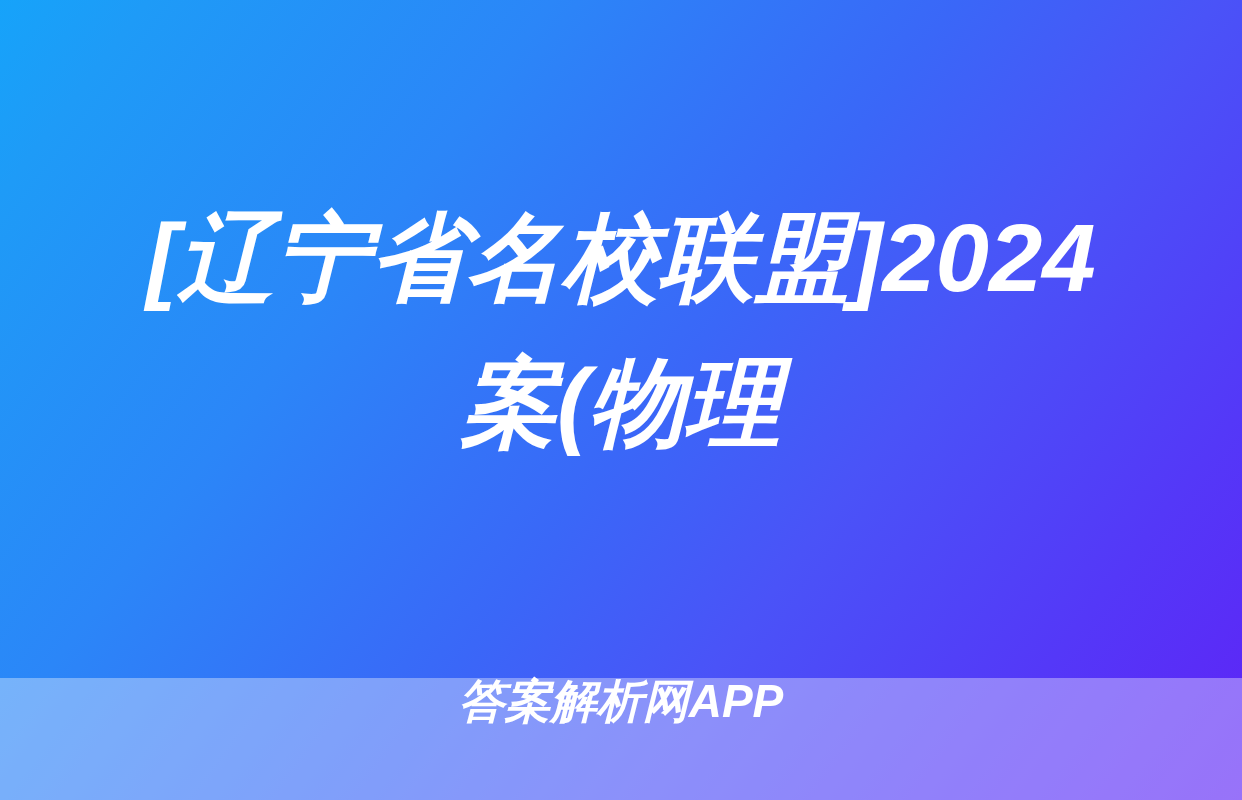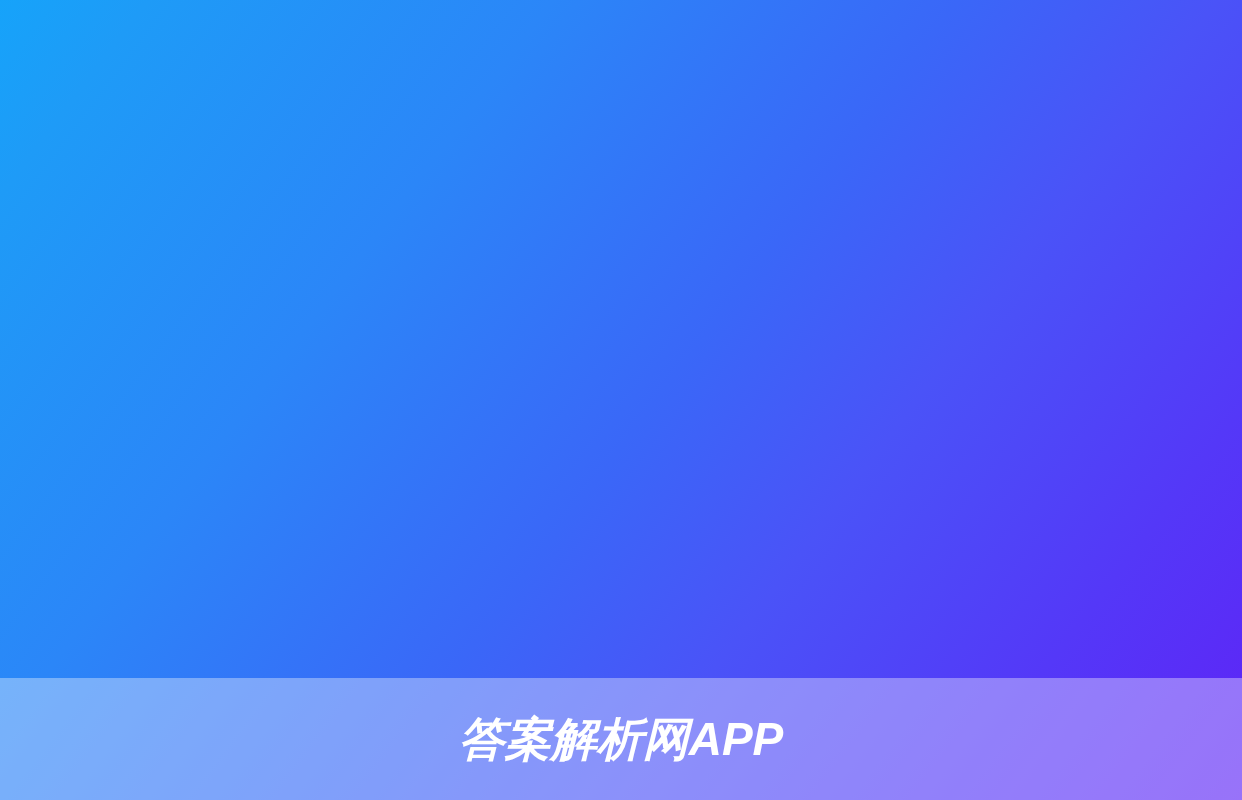--- a/index.html
+++ b/index.html
@@ -60,21 +60,21 @@
 
   
   .footer-band {
     position: absolute;
     left: 0;
     right: 0;
     top: 678px;
     height: 122px;
     background: rgba(255, 255, 255, 0.36);
     display: flex;
-    align-items: center;
+    align-items: flex-start;
     justify-content: center;
   }
 
   .footer-text {
     color: #ffffff;
     font-family: "Liberation Sans", "DejaVu Sans", sans-serif;
     font-size: 46px;
     font-weight: 700;
     font-style: italic;
     letter-spacing: 0px;
@@ -83,19 +83,21 @@
   }
 </style>
 </head>
 <body>
 
 <div id="banner">
 
   <div class="bg-gradient"></div>
 
   <div class="title-block">
+    <span class="title-line">[辽宁省名校联盟]2024</span>
+    <span class="title-line">案(物理</span>
   </div>
 
   <div class="footer-band">
     <span class="footer-text">答案解析网APP</span>
   </div>
 
 </div>
 
 </body></html>

